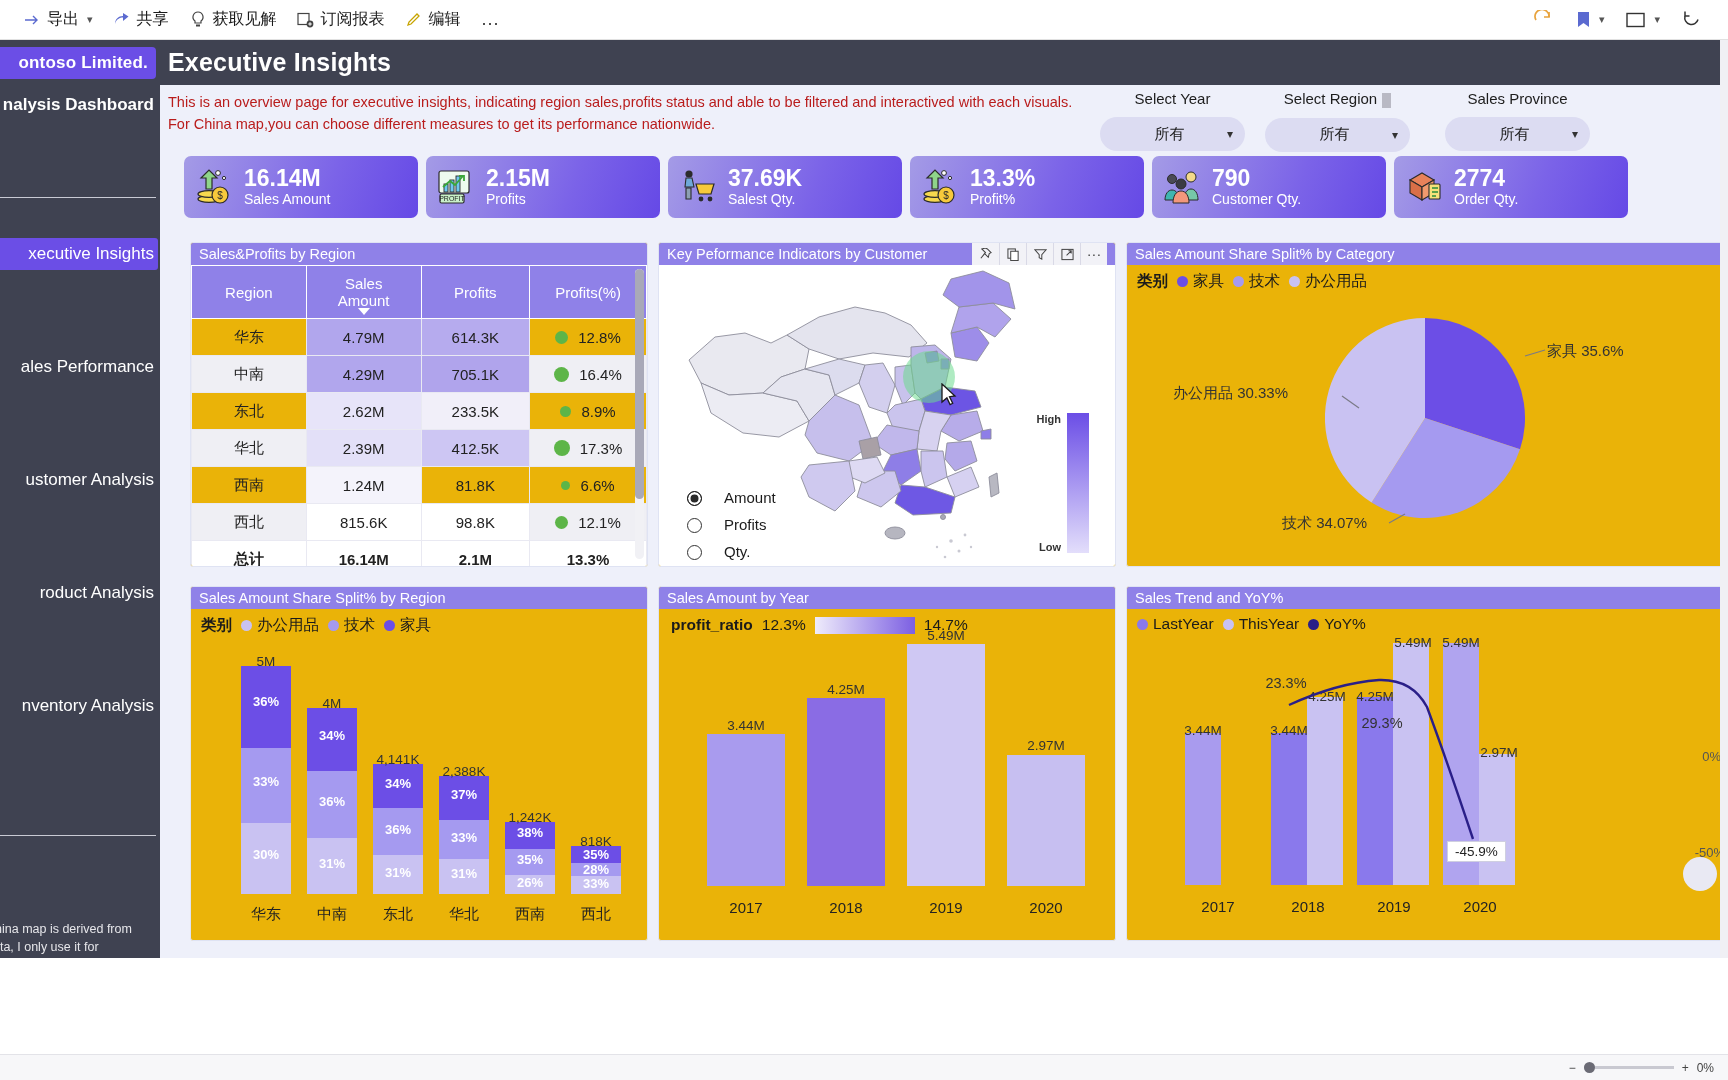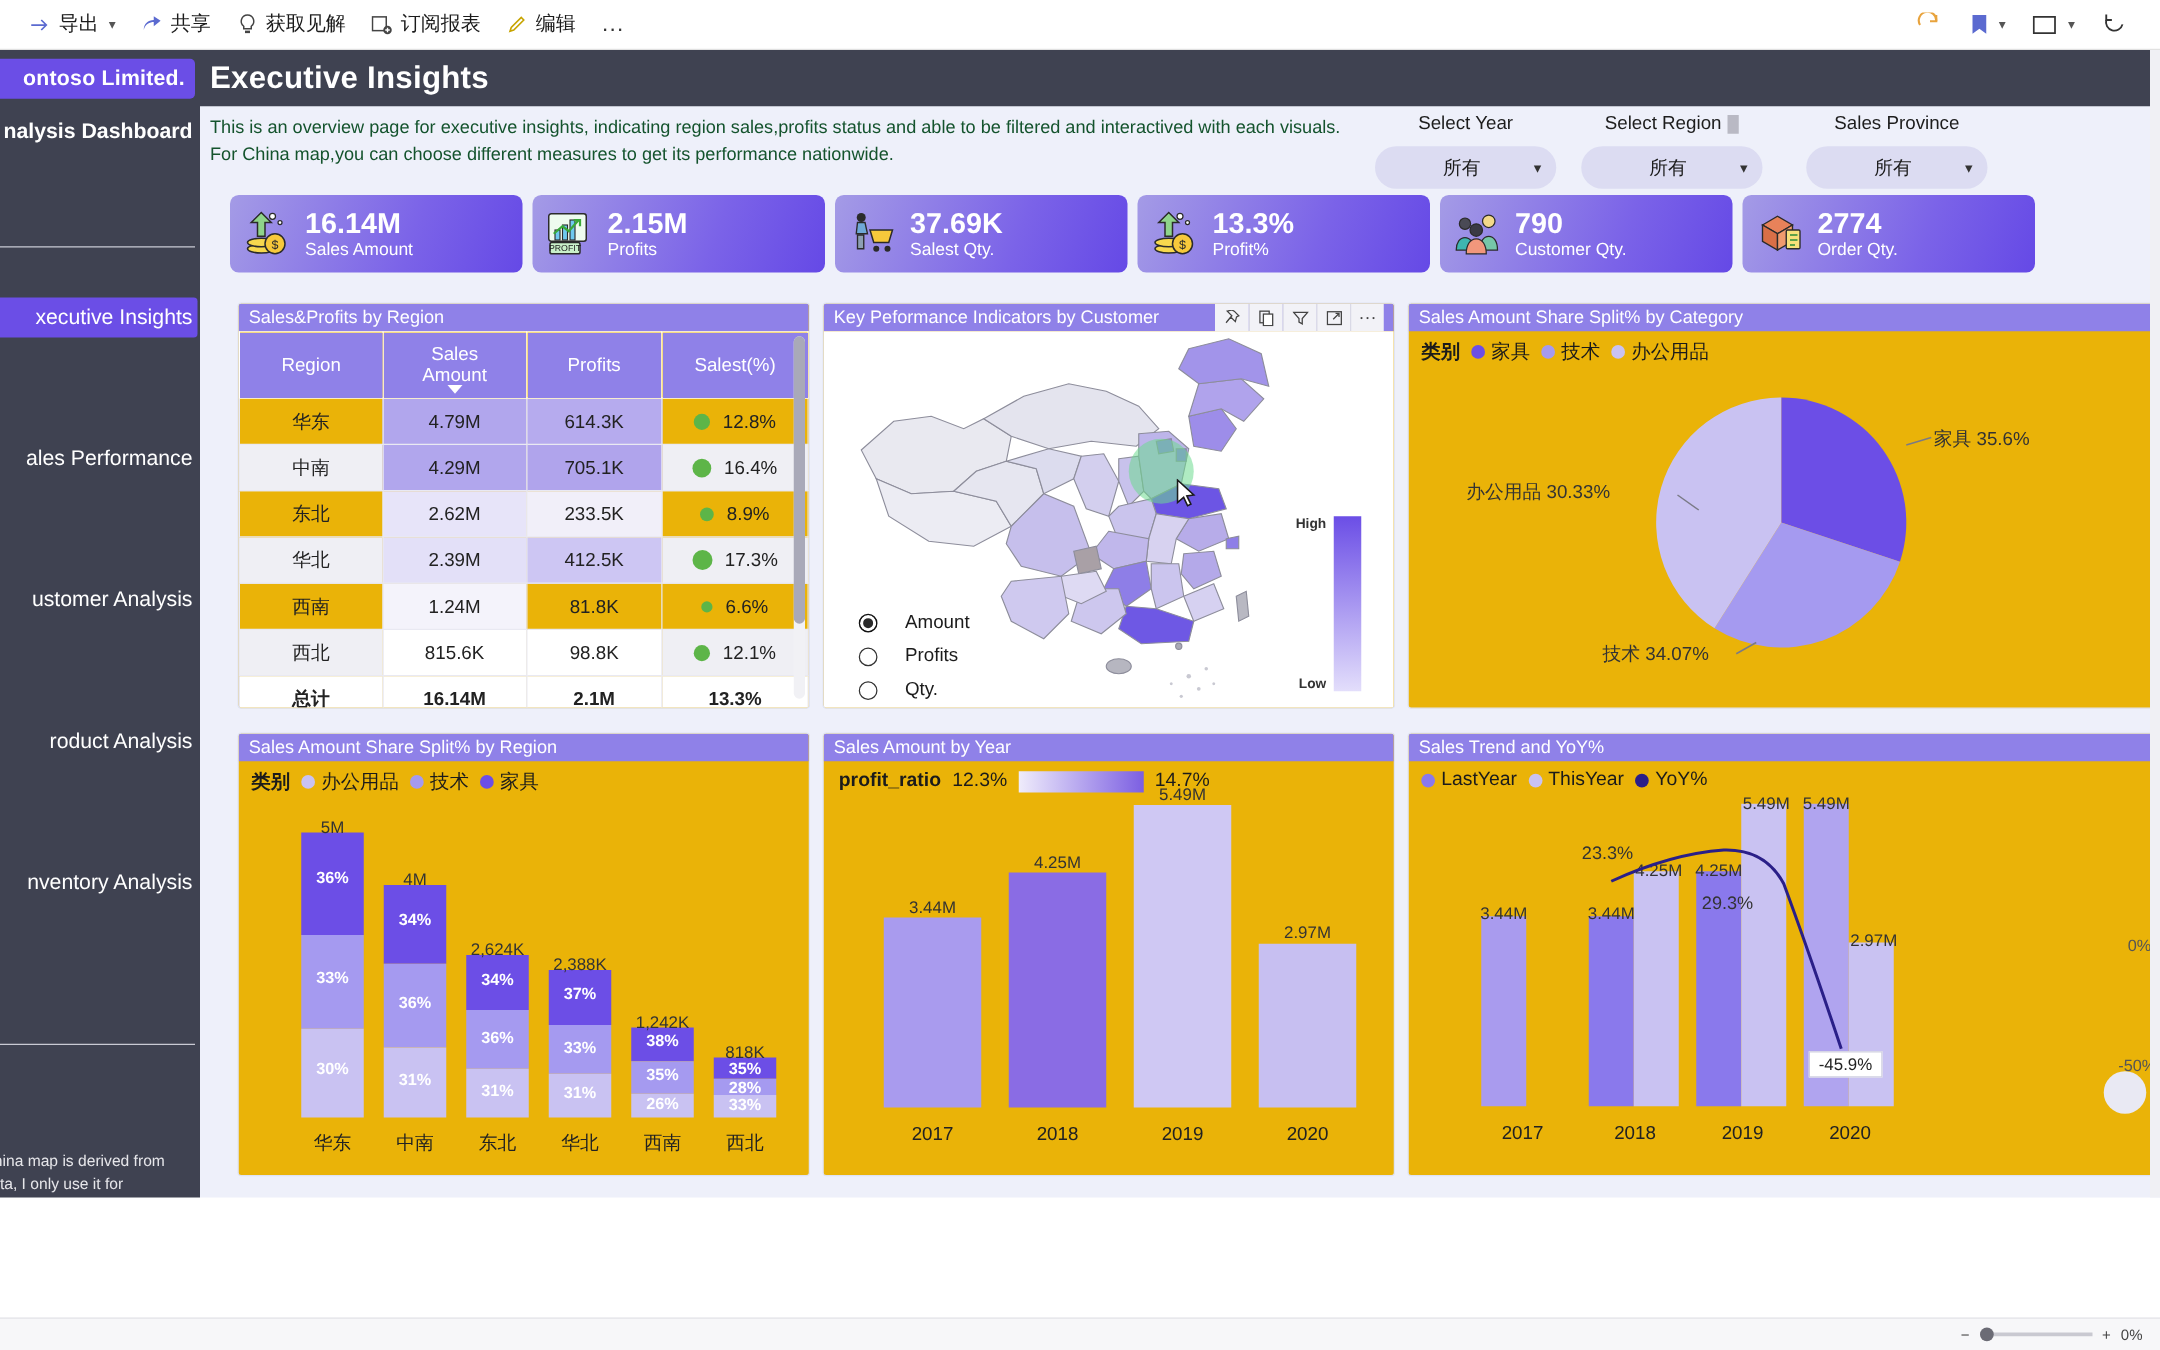--- a/index.html
+++ b/index.html
@@ -63,21 +63,21 @@
   }
   .rpt-header {
     position: absolute; top: 0; left: 0; width: 1568px; height: 45px;
     background: #3f4251; color: #fff;
     display: flex; align-items: center; padding-left: 8px;
   }
   .rpt-title { font-size: 25px; font-weight: bold; letter-spacing: .2px; }
 
   .intro {
     position: absolute; top: 52px; left: 8px; width: 910px;
-    font-size: 14.5px; color: #14532d; line-height: 1.5;
+    font-size: 14.5px; color: #b91c1c; line-height: 1.5;
   }
 
   
   .slicer { position: absolute; top: 50px; }
   .slicer-label { font-size: 15px; color: #1d1d1d; text-align: center; white-space: nowrap; }
   .slicer-box {
     margin-top: 10px; width: 145px; height: 34px; border-radius: 17px;
     background: #dcdcf2; display: flex; align-items: center;
     padding: 0 12px; cursor: pointer;
   }
@@ -420,21 +420,21 @@
     </div>
     <table class="tbl">
       <thead>
         <tr>
           <th style="width:110px">Region</th>
           <th style="width:110px">
             <span>Sales Amount</span>
             <span class="sort-caret"></span>
           </th>
           <th style="width:104px">Profits</th>
-          <th style="width:112px">Salest(%)</th>
+          <th style="width:112px">Profits(%)</th>
         </tr>
       </thead>
       <tbody>
         <tr>
           <td>华东</td>
           <td style="background:#b1a6ed">4.79M</td>
           <td style="background:#b6abee">614.3K</td>
           <td>
             <span class="cell-pct">
                 <i class="dot" style="width:13px;height:13px"></i>
@@ -740,21 +740,21 @@
         <div style="height:34%; background:#6c4ee6; position:relative">
             <span class="seg-pct" style="top:28%">34%</span>
           </div>
         <div style="height:36%; background:#a59af0; position:relative">
             <span class="seg-pct" style="top:30%">36%</span>
           </div>
         <div style="height:30%; background:#c9c2f2; position:relative">
             <span class="seg-pct" style="top:26%; color:#fff">31%</span>
           </div>
       </div>
-      <div class="blabel" style="left:178px; width:58px; top:116px">2,624K</div>
+      <div class="blabel" style="left:178px; width:58px; top:116px">4,141K</div>
       <div class="axcat" style="left:182px; width:50px; bottom:12px">东北</div>
 
       <div class="bar" style="left:248px; bottom:42px; width:50px; height:118px;">
         <div style="height:37%; background:#6c4ee6; position:relative">
             <span class="seg-pct" style="top:26%">37%</span>
           </div>
         <div style="height:33%; background:#a59af0; position:relative">
             <span class="seg-pct" style="top:26%">33%</span>
           </div>
         <div style="height:30%; background:#c9c2f2; position:relative">

